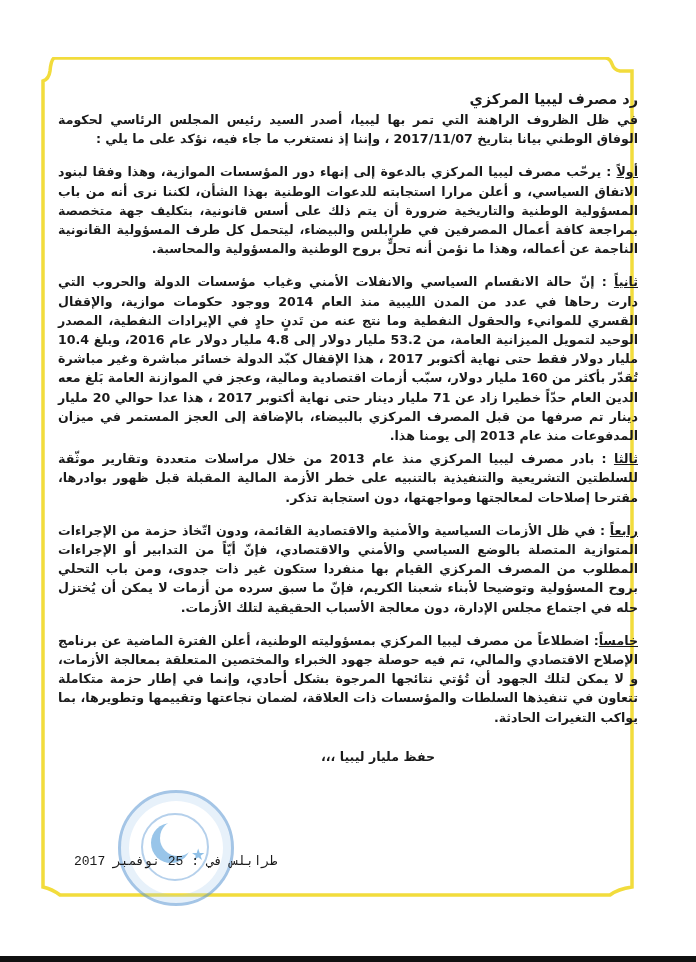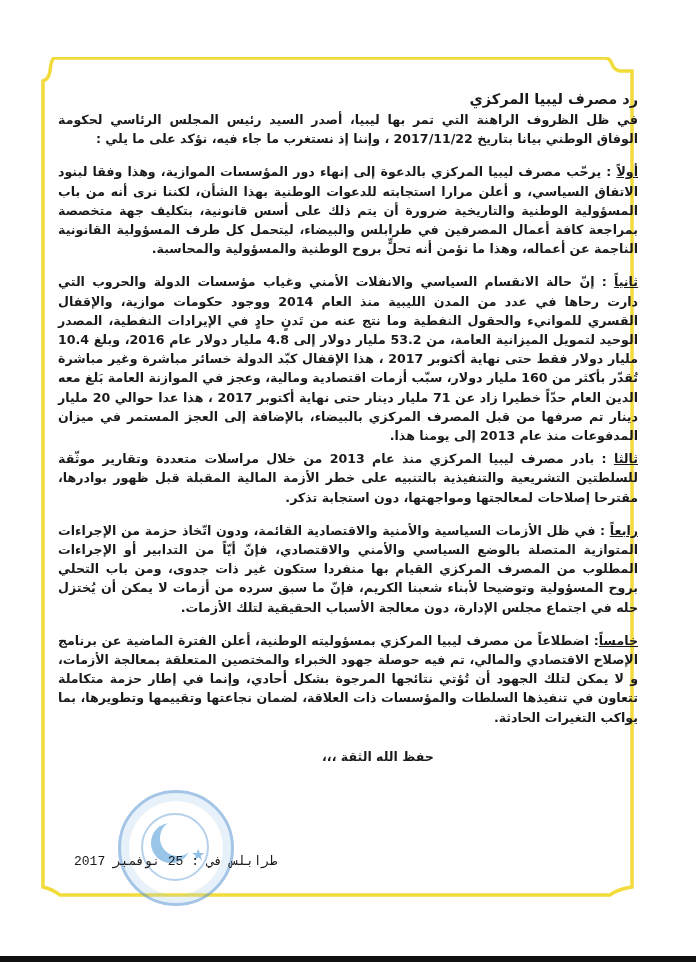--- a/index.html
+++ b/index.html
@@ -63,21 +63,21 @@
 
 <div class="frame">
   <svg viewBox="0 0 608 843" preserveAspectRatio="none">
     <path d="M14 1 H565 Q570 1 572 7 Q574 13 580 14 H592 V830 Q578 832 570 838 H20 Q12 832 3 830 V24 Q9 22 10 14 Q11 3 14 1 Z" fill="none" stroke="#f2dc3c" stroke-width="3.5"></path>
   </svg>
 </div>
 
 <div class="doc">
   <p class="title">رد مصرف ليبيا المركزي</p>
 
-  <p class="para">في ظل الظروف الراهنة التي تمر بها ليبيا، أصدر السيد رئيس المجلس الرئاسي لحكومة الوفاق الوطني بيانا بتاريخ 2017/11/22 ، وإننا إذ نستغرب ما جاء فيه، نؤكد على ما يلي :</p>
+  <p class="para">في ظل الظروف الراهنة التي تمر بها ليبيا، أصدر السيد رئيس المجلس الرئاسي لحكومة الوفاق الوطني بيانا بتاريخ 2017/11/07 ، وإننا إذ نستغرب ما جاء فيه، نؤكد على ما يلي :</p>
 
   <p class="para">
     <span class="label">أولاً</span><span> : يرحّب مصرف ليبيا المركزي بالدعوة إلى إنهاء دور المؤسسات الموازية، وهذا وفقا لبنود الاتفاق السياسي، و أعلن مرارا استجابته للدعوات الوطنية بهذا الشأن، لكننا نرى أنه من باب المسؤولية الوطنية والتاريخية ضرورة أن يتم ذلك على أسس قانونية، بتكليف جهة متخصصة بمراجعة كافة أعمال المصرفين في طرابلس والبيضاء، ليتحمل كل طرف المسؤولية القانونية الناجمة عن أعماله، وهذا ما نؤمن أنه تحلٍّ بروح الوطنية والمسؤولية والمحاسبة.</span>
   </p>
 
   <p class="para" style="margin-bottom:4px;">
     <span class="label">ثانياً</span><span> : إنّ حالة الانقسام السياسي والانفلات الأمني وغياب مؤسسات الدولة والحروب التي دارت رحاها في عدد من المدن الليبية منذ العام 2014 ووجود حكومات موازية، والإقفال القسري للموانيء والحقول النفطية وما نتج عنه من تَدنٍ حادٍ في الإيرادات النفطية، المصدر الوحيد لتمويل الميزانية العامة، من 53.2 مليار دولار إلى 4.8 مليار دولار عام 2016، وبلغ 10.4 مليار دولار فقط حتى نهاية أكتوبر 2017 ، هذا الإقفال كبّد الدولة خسائر مباشرة وغير مباشرة تُقدّر بأكثر من 160 مليار دولار، سبّب أزمات اقتصادية ومالية، وعجز في الموازنة العامة بَلغ معه الدين العام حدّاً خطيرا زاد عن 71 مليار دينار حتى نهاية أكتوبر 2017 ، هذا عدا حوالي 20 مليار دينار تم صرفها من قبل المصرف المركزي بالبيضاء، بالإضافة إلى العجز المستمر في ميزان المدفوعات منذ عام 2013 إلى يومنا هذا.</span>
   </p>
 
   <p class="para">
@@ -85,21 +85,21 @@
   </p>
 
   <p class="para">
     <span class="label">رابعاً</span><span> : في ظل الأزمات السياسية والأمنية والاقتصادية القائمة، ودون اتّخاذ حزمة من الإجراءات المتوازية المتصلة بالوضع السياسي والأمني والاقتصادي، فإنّ أيّاً من التدابير أو الإجراءات المطلوب من المصرف المركزي القيام بها منفردا ستكون غير ذات جدوى، ومن باب التحلي بروح المسؤولية وتوضيحا لأبناء شعبنا الكريم، فإنّ ما سبق سرده من أزمات لا يمكن أن يُختزل حله في اجتماع مجلس الإدارة، دون معالجة الأسباب الحقيقية لتلك الأزمات.</span>
   </p>
 
   <p class="para">
     <span class="label">خامساً</span><span>: اضطلاعاً من مصرف ليبيا المركزي بمسؤوليته الوطنية، أعلن الفترة الماضية عن برنامج الإصلاح الاقتصادي والمالي، تم فيه حوصلة جهود الخبراء والمختصين المتعلقة بمعالجة الأزمات، و لا يمكن لتلك الجهود أن تُؤتي نتائجها المرجوة بشكل أحادي، وإنما في إطار حزمة متكاملة تتعاون في تنفيذها السلطات والمؤسسات ذات العلاقة، لضمان نجاعتها وتقييمها وتطويرها، بما يواكب التغيرات الحادثة.</span>
   </p>
 
-  <p class="closing">حفظ الله الثقة ،،،</p>
+  <p class="closing">حفظ مليار ليبيا ،،،</p>
 </div>
 
 <div class="stamp">
   <div class="stamp-inner"></div>
   <div class="crescent"></div>
   <div class="star">★</div>
 </div>
 
 <div class="signature">
   <div class="sig-date">طرابلس في : 25 نوفمبر 2017</div>

